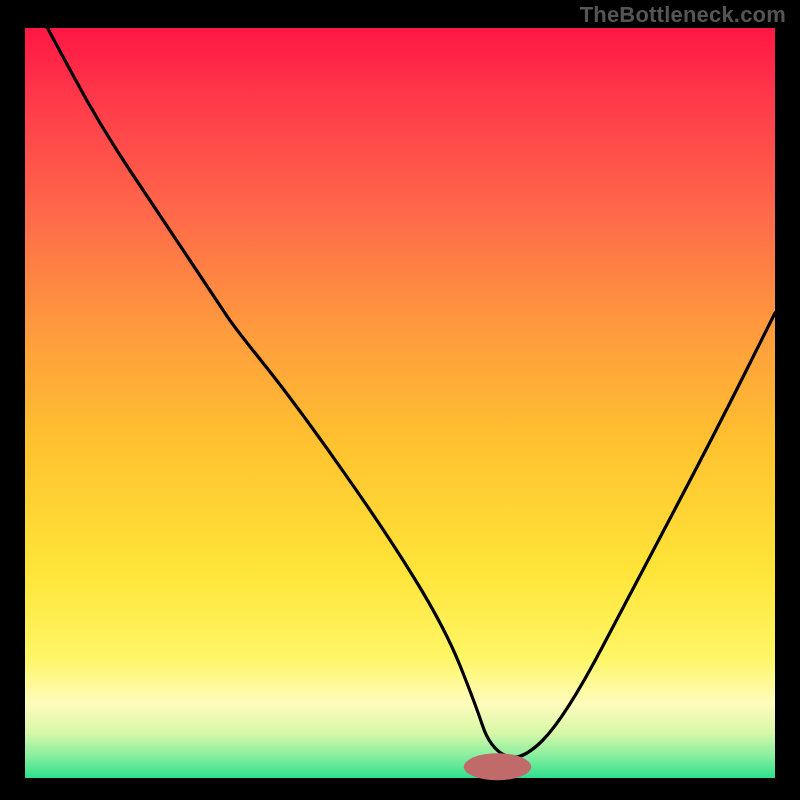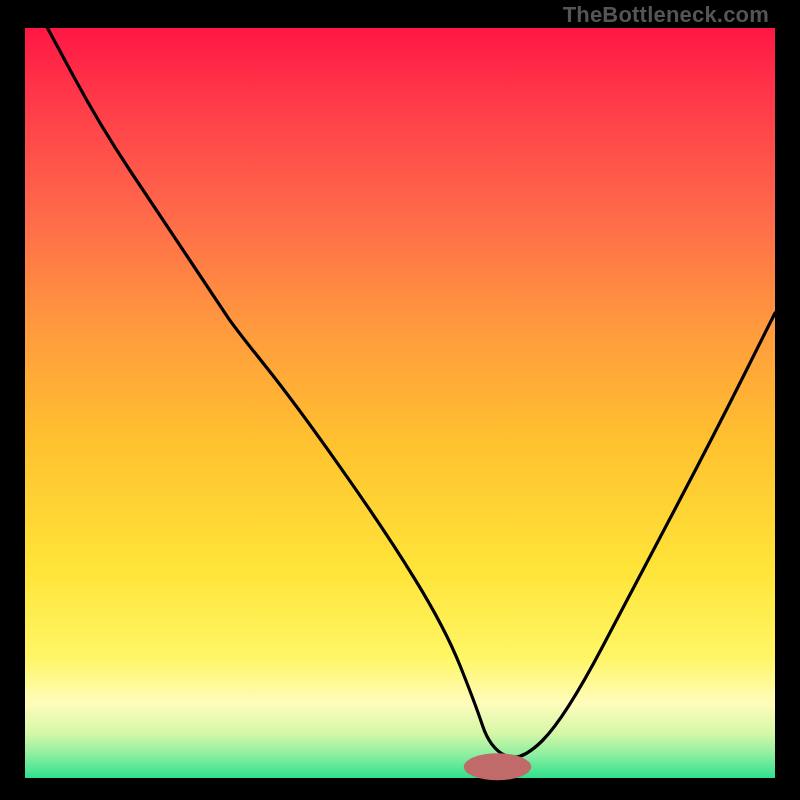--- a/index.html
+++ b/index.html
@@ -12,21 +12,21 @@
     font-family: Arial, Helvetica, sans-serif;
   }
   .frame {
     position: relative;
     width: 800px;
     height: 800px;
   }
   .watermark {
     position: absolute;
     top: 2px;
-    right: 31px;
+    right: 14px;
     color: #555;
     font-size: 22px;
     font-weight: 600;
     letter-spacing: 0.2px;
     user-select: none;
     z-index: 10;
   }
   svg {
     display: block;
   }

